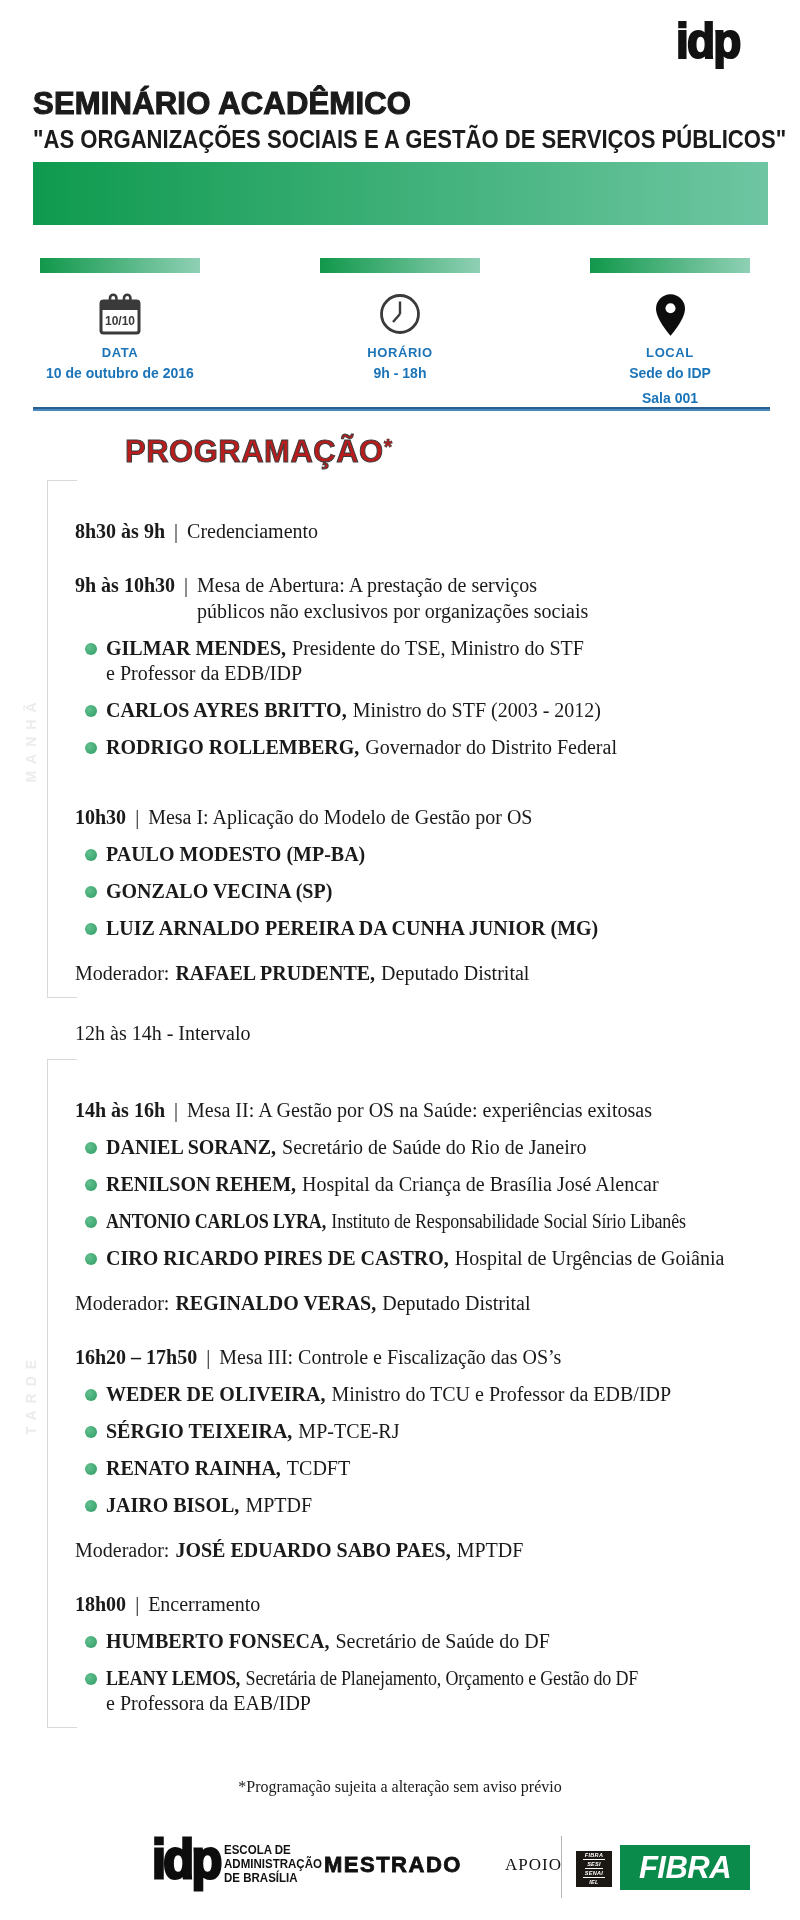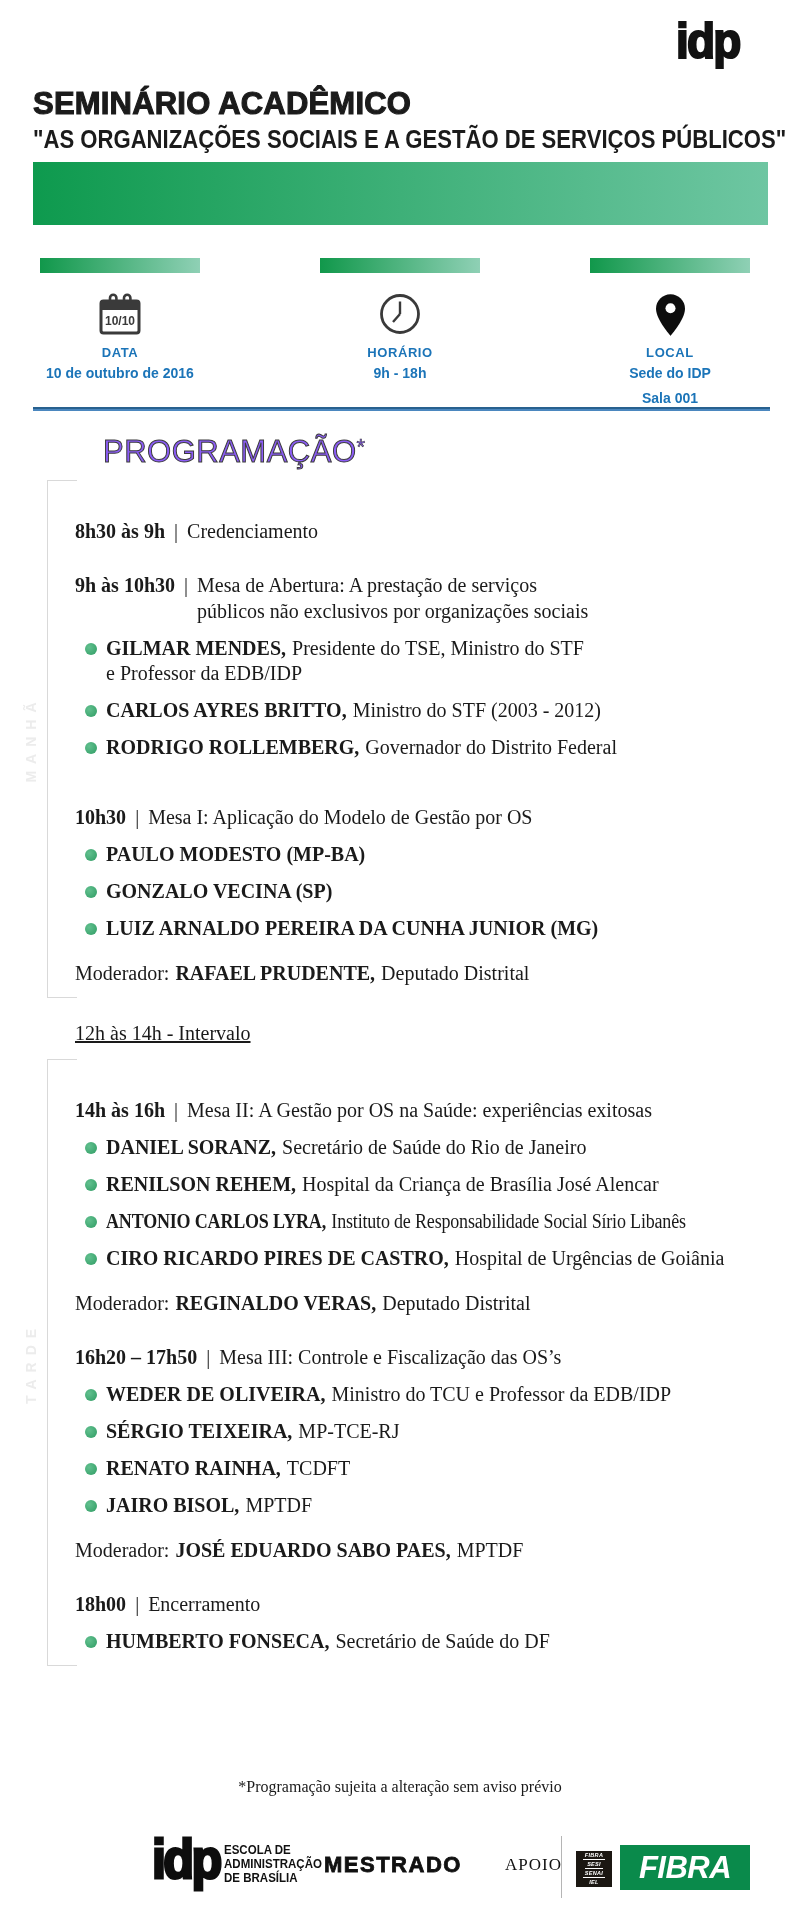--- a/index.html
+++ b/index.html
@@ -44,29 +44,29 @@
   .info-label { margin-top:9px; font-size:13px; font-weight:bold; letter-spacing:0.6px; color:#1b74b8; }
   .info-value { margin-top:2px; font-size:14px; font-weight:bold; line-height:23px; color:#1b74b8; }
   .blue-rule {
     position:absolute; top:407px; left:33px; width:737px; height:4px;
     background:#4b87bf; border-top:2px solid #28618f;
   }
 
   
   .program { position:absolute; top:434px; left:33px; width:737px; }
   .prog-heading {
-    margin-left:70px; font-size:31px; font-weight:normal; color:#8b5cf6;
+    margin-left:92px; font-size:31px; font-weight:bold; color:#b91c1c;
     -webkit-text-stroke:1px #3c3c3c; letter-spacing:0.5px;
   }
   .prog-heading .ast { font-size:22px; vertical-align:top; -webkit-text-stroke:0.6px #3c3c3c; }
 
   #schedule { margin-top:10px; font-family:"Liberation Serif", serif; font-size:20px; }
   .block { position:relative; padding:10px 0 12px 42px; }
   .block + .break-row { margin-top:24px; }
-  .break-row { margin-left:42px; font-size:20px; color:#1a1a1a;text-decoration:underline; }
+  .break-row { margin-left:42px; font-size:20px; color:#1a1a1a; }
   .break-row + .block { margin-top:14px; }
   .tl-line { position:absolute; left:14px; top:0; bottom:0; width:1px; background:#d9d9d9; }
   .tl-tick { position:absolute; left:14px; width:30px; height:1px; background:#d9d9d9; }
   .tl-tick-top { top:0; }
   .tl-tick-bottom { bottom:0; }
   .side-label {
     position:absolute; left:-10px; top:50%;
     writing-mode:vertical-rl; transform:translateY(-50%) rotate(180deg);
     font-family:"Liberation Sans",sans-serif; font-weight:bold;
     font-size:14px; letter-spacing:7px; color:#ececec;
@@ -353,20 +353,27 @@
               <div class="s-title-line">Encerramento</div>
             </div>
           </div>
           <div class="speakers">
             <div class="speaker">
               <span class="bullet"></span>
               <div class="sp-text">
                 <div class="sp-line1"><b class="sp-name">HUMBERTO FONSECA,</b><span class="sp-desc">Secretário de Saúde do DF</span></div>
               </div>
             </div>
+            <div class="speaker">
+              <span class="bullet"></span>
+              <div class="sp-text">
+                <div class="sp-line1 fit"><b class="sp-name">LEANY LEMOS,</b><span class="sp-desc">Secretária de Planejamento, Orçamento e Gestão do DF</span></div>
+                <div class="sp-desc2">e Professora da EAB/IDP</div>
+              </div>
+            </div>
           </div>
         </div>
       </section>
     </div>
 </section>
 
 <div class="footnote">*Programação sujeita a alteração sem aviso prévio</div>
 <div class="f-idp">idp</div>
 <div class="f-school">
   <div>ESCOLA DE</div>

